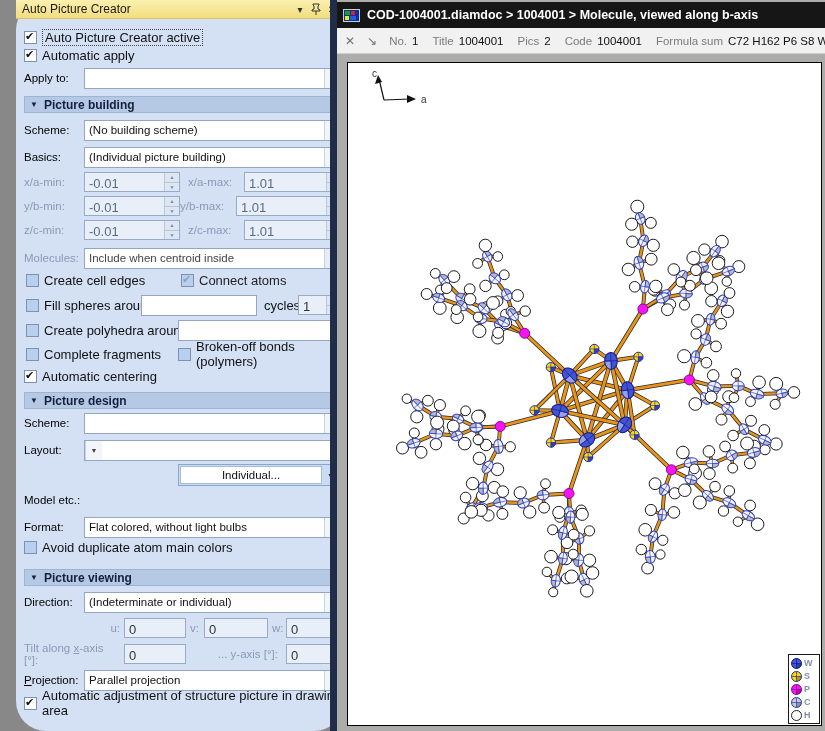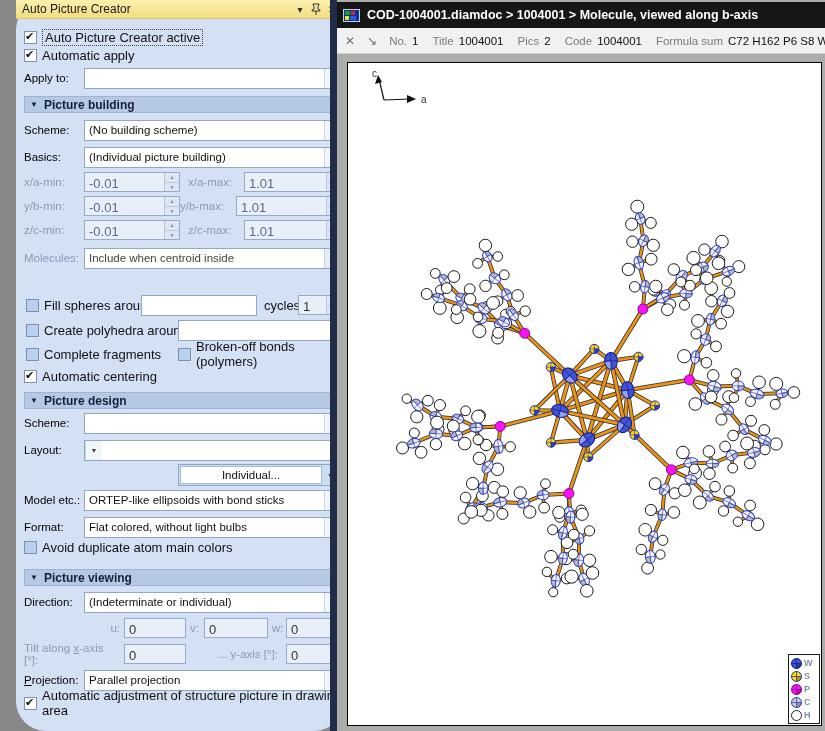--- a/index.html
+++ b/index.html
@@ -184,20 +184,26 @@
     </div>
 
     <div class="row" style="top:247px">
       <span class="lbl dis">Molecules:</span>
       <div class="dd dis2">
         <span class="txt" style="color:#444">Include when centroid inside</span>
         <span class="btn">▼</span>
       </div>
     </div>
 
+    <div class="row" style="top:272px;height:16px;left:10px">
+      <span class="cb"></span>
+      <span class="cblbl">Create cell edges</span>
+      <span class="cb on graychk abs" style="left:155px"></span>
+      <span class="cblbl abs dis" style="left:173px;color:#222">Connect atoms</span>
+    </div>
 
     <div class="row" style="top:294px;left:10px">
       <span class="cb"></span>
       <span class="cblbl">Fill spheres around:</span>
       <div class="field abs" style="left:115px;width:116px">
         <span></span>
       </div>
       <span class="cblbl abs" style="left:238px">cycles:</span>
       <div class="spin abs" style="left:272px;width:44px">
         <span class="val" style="color:#333">1</span>
@@ -245,24 +251,20 @@
       </div>
     </div>
     <div class="row" style="top:464px">
       <div id="bgbtn">
         <span class="inner">Individual...</span>
         <span class="drop">▼</span>
       </div>
     </div>
     <div class="row" style="top:489px">
       <span class="lbl">Model etc.:</span>
-      <div class="dd">
-        <span class="txt">ORTEP-like ellipsoids with bond sticks</span>
-        <span class="btn">▼</span>
-      </div>
     </div>
     <div class="row" style="top:516px">
       <span class="lbl">Format:</span>
       <div class="dd">
         <span class="txt">Flat colored, without light bulbs</span>
         <span class="btn">▼</span>
       </div>
     </div>
     <div class="row" style="top:539px;height:16px">
       <span class="cb"></span>

